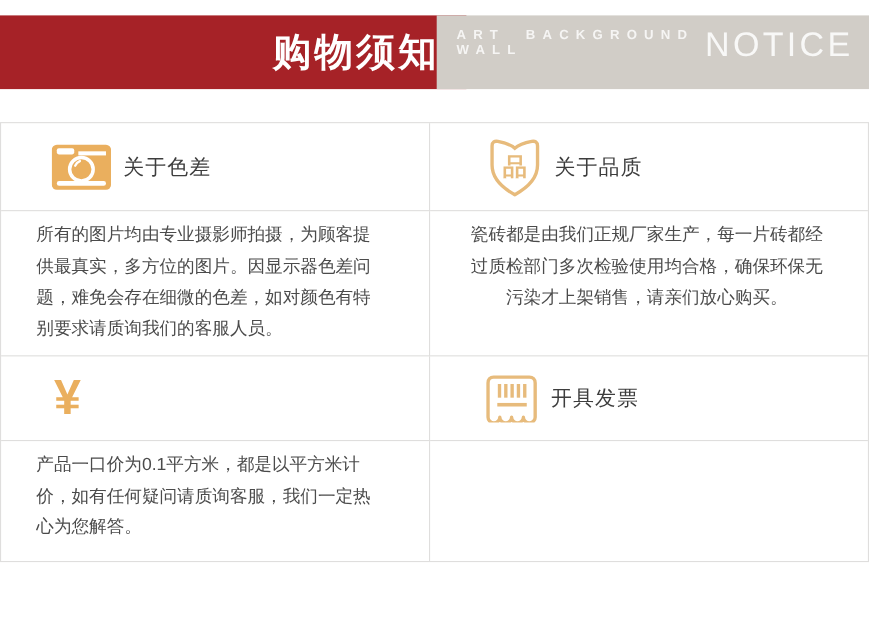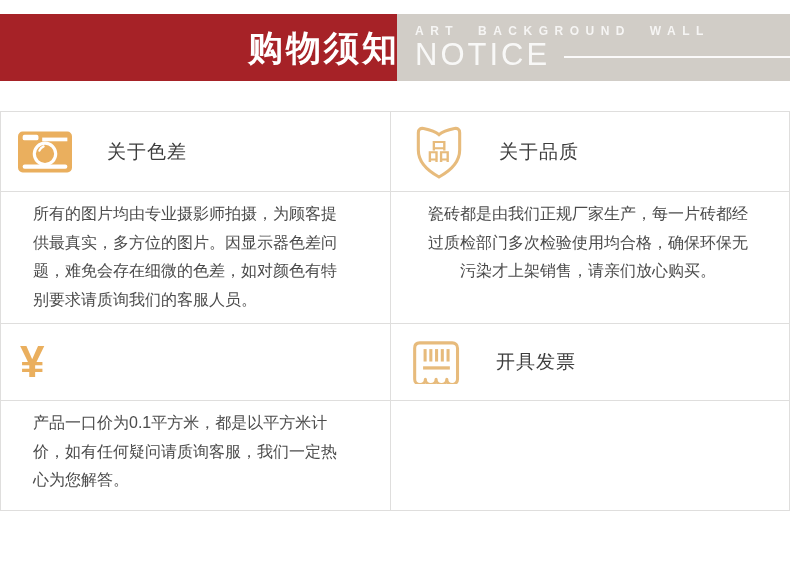--- a/index.html
+++ b/index.html
@@ -12,44 +12,44 @@
   .banner{position:absolute;top:14px;height:67px;}
   .banner-red{
     left:0;width:424px;background:#a62227;color:#ffffff;
     display:flex;align-items:center;justify-content:flex-end;
     padding-right:24px;box-sizing:border-box;
   }
   .banner-red .cn-title{font-size:35px;font-weight:bold;letter-spacing:3px;line-height:1;}
   .banner-gray{
     left:397px;width:393px;background:#d1cdc7;
     box-sizing:border-box;padding:10px 0 0 18px;
-    display:flex;flex-direction:column;
+    display:flex;flex-direction:row;
   }
   .banner-en{
     font-size:12px;letter-spacing:6.5px;word-spacing:9px;
     color:rgba(255,255,255,0.8);font-weight:bold;
   }
-  .notice-row{display:flex;align-items:center;margin-top:1px;}
+  .notice-row{display:flex;align-items:flex-start;margin-top:1px;}
   .notice-word{
     font-size:31px;letter-spacing:3px;color:rgba(255,255,255,0.85);
     font-weight:normal;line-height:1.05;
   }
   .notice-line{flex:1;height:2px;background:rgba(255,255,255,0.9);margin-left:14px;margin-top:4px;}
   
   .grid{
     position:absolute;left:0;top:111px;width:790px;box-sizing:border-box;
     border:1px solid #dfdedd;
     display:grid;
     grid-template-columns:390px 398px;
     grid-template-rows:80px 132px 77px 109px;
   }
   .cell{box-sizing:border-box;}
   .cell.left{border-right:1px solid #dfdedd;}
   .cell.hline{border-bottom:1px solid #dfdedd;}
-  .head-cell{display:flex;align-items:center;padding-left:17px;gap:24px;}
+  .head-cell{display:flex;align-items:center;padding-left:46px;}
   .icon-box{display:flex;align-items:center;justify-content:center;}
   .card-title{font-size:19px;color:#3d3d3d;letter-spacing:1px;margin-left:11px;}
   .body-cell{
     padding:8px 39px 0 32px;font-size:16px;line-height:28.5px;color:#4b4b4b;
   }
   .body-cell.right{padding-right:36px;text-align:center;}
   .yuan{
     font-size:44px;font-weight:bold;color:#eaaf5e;line-height:1;
     display:inline-block;transform:scaleY(1.02);
   }

